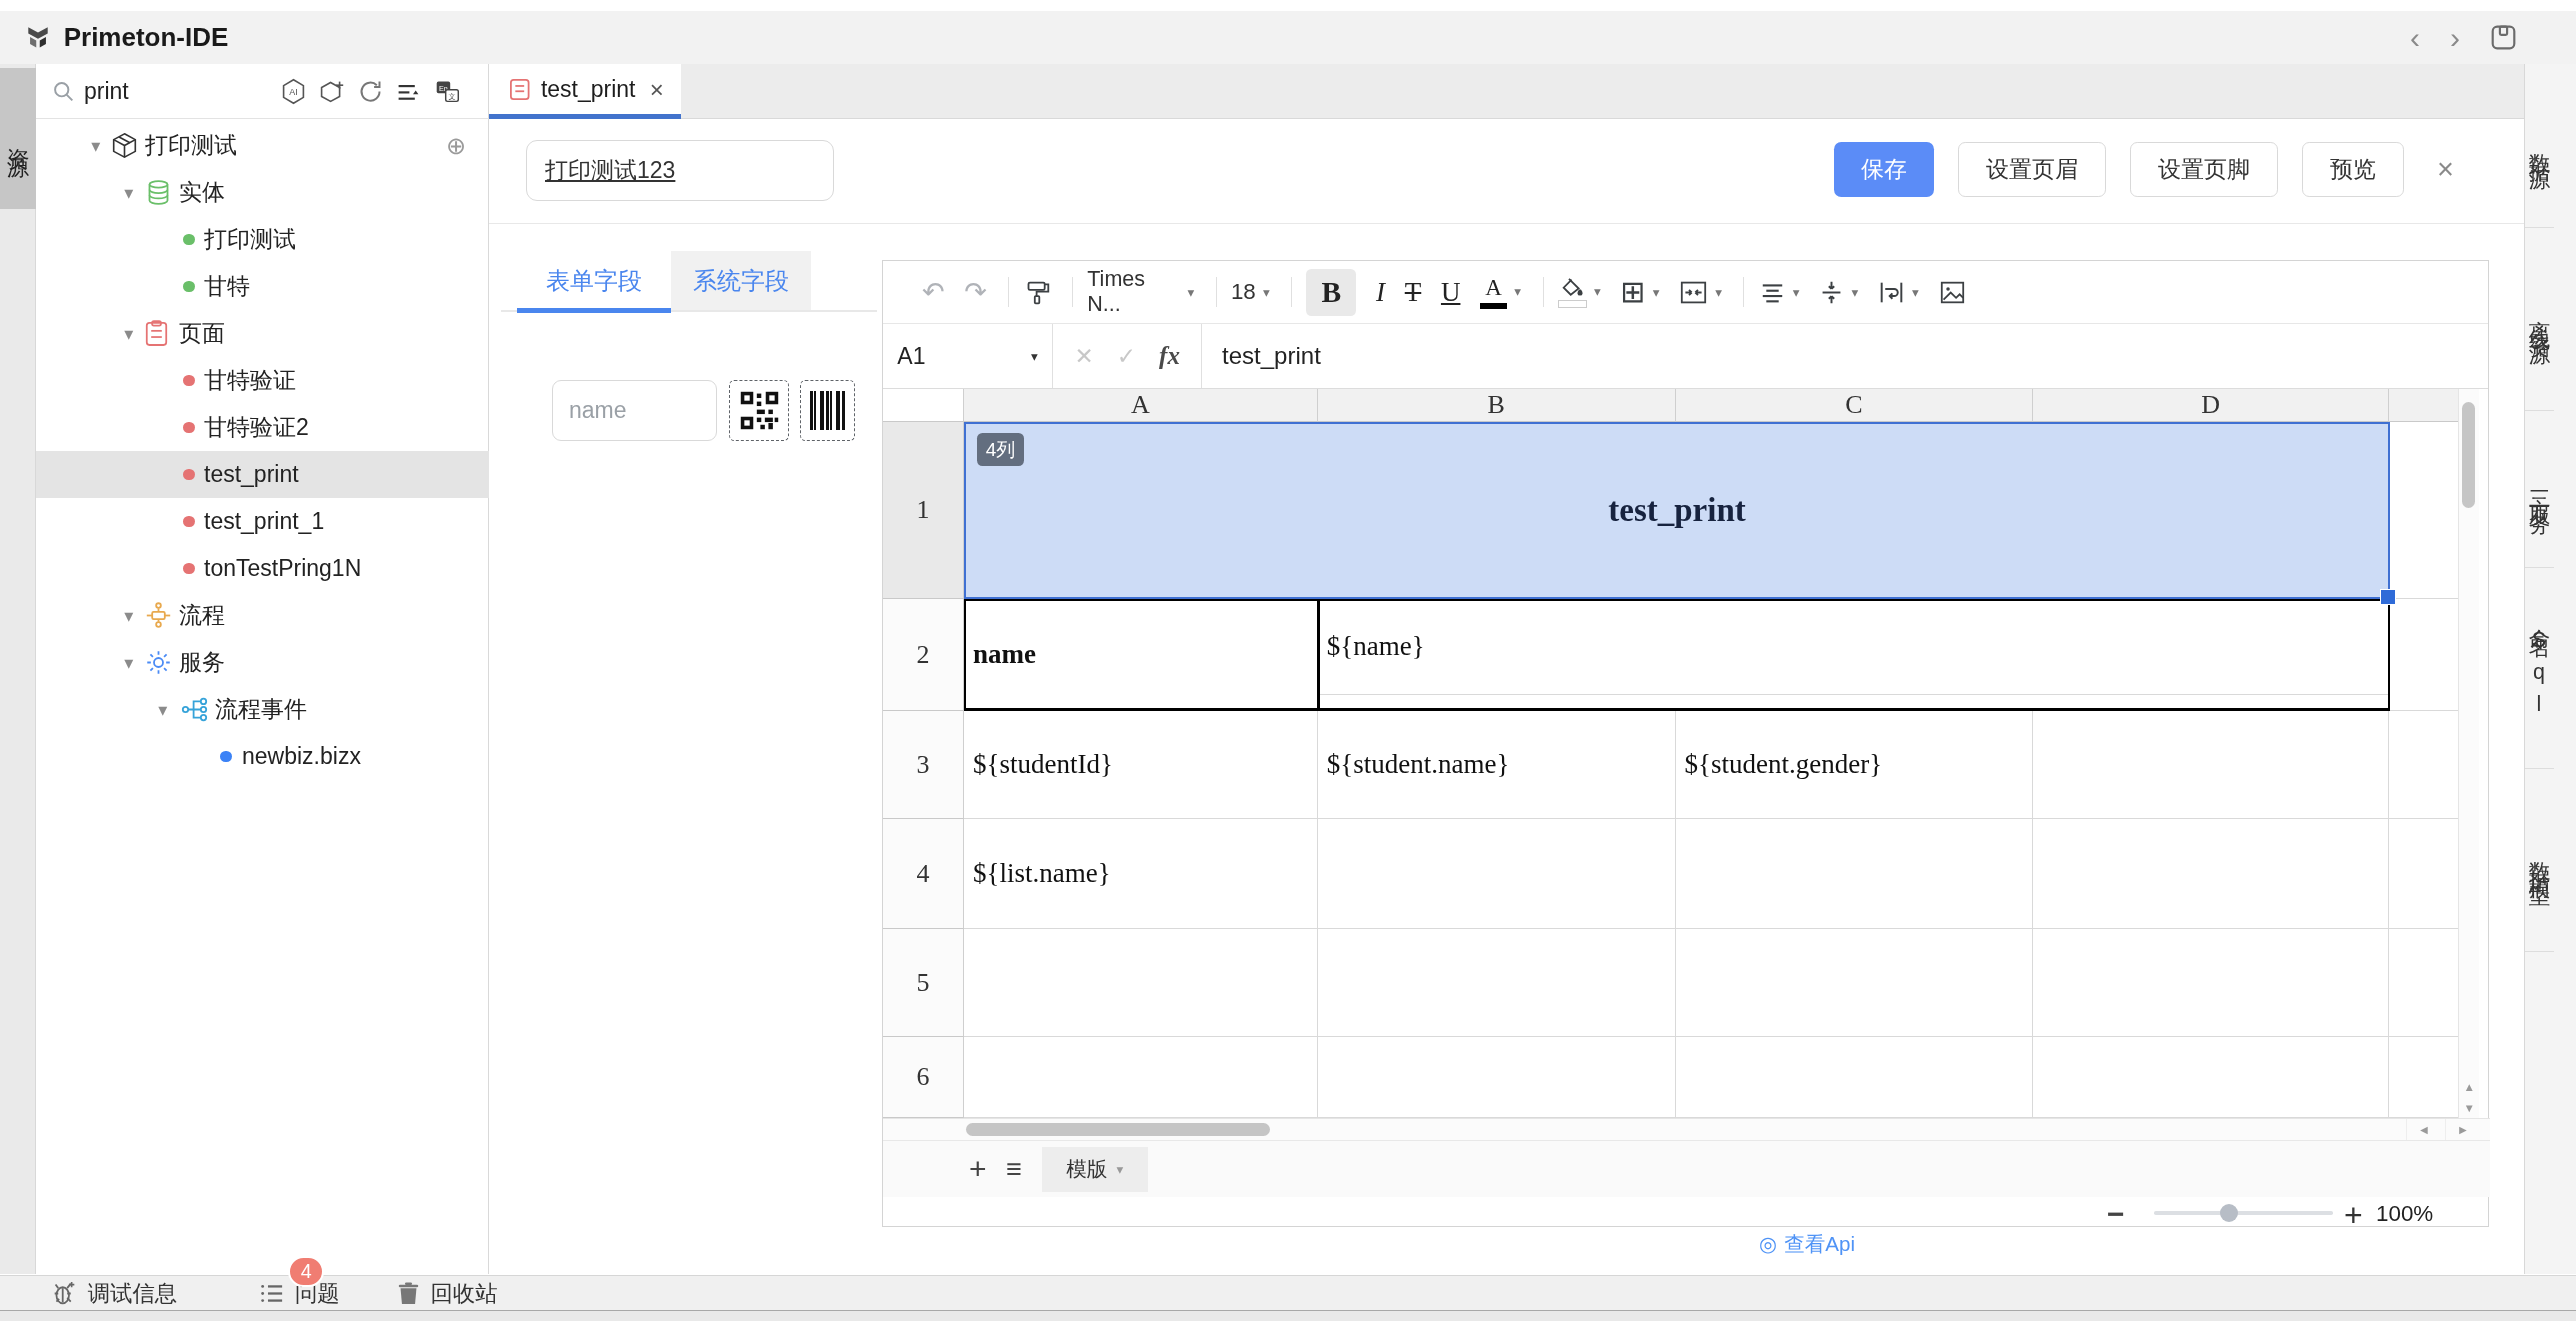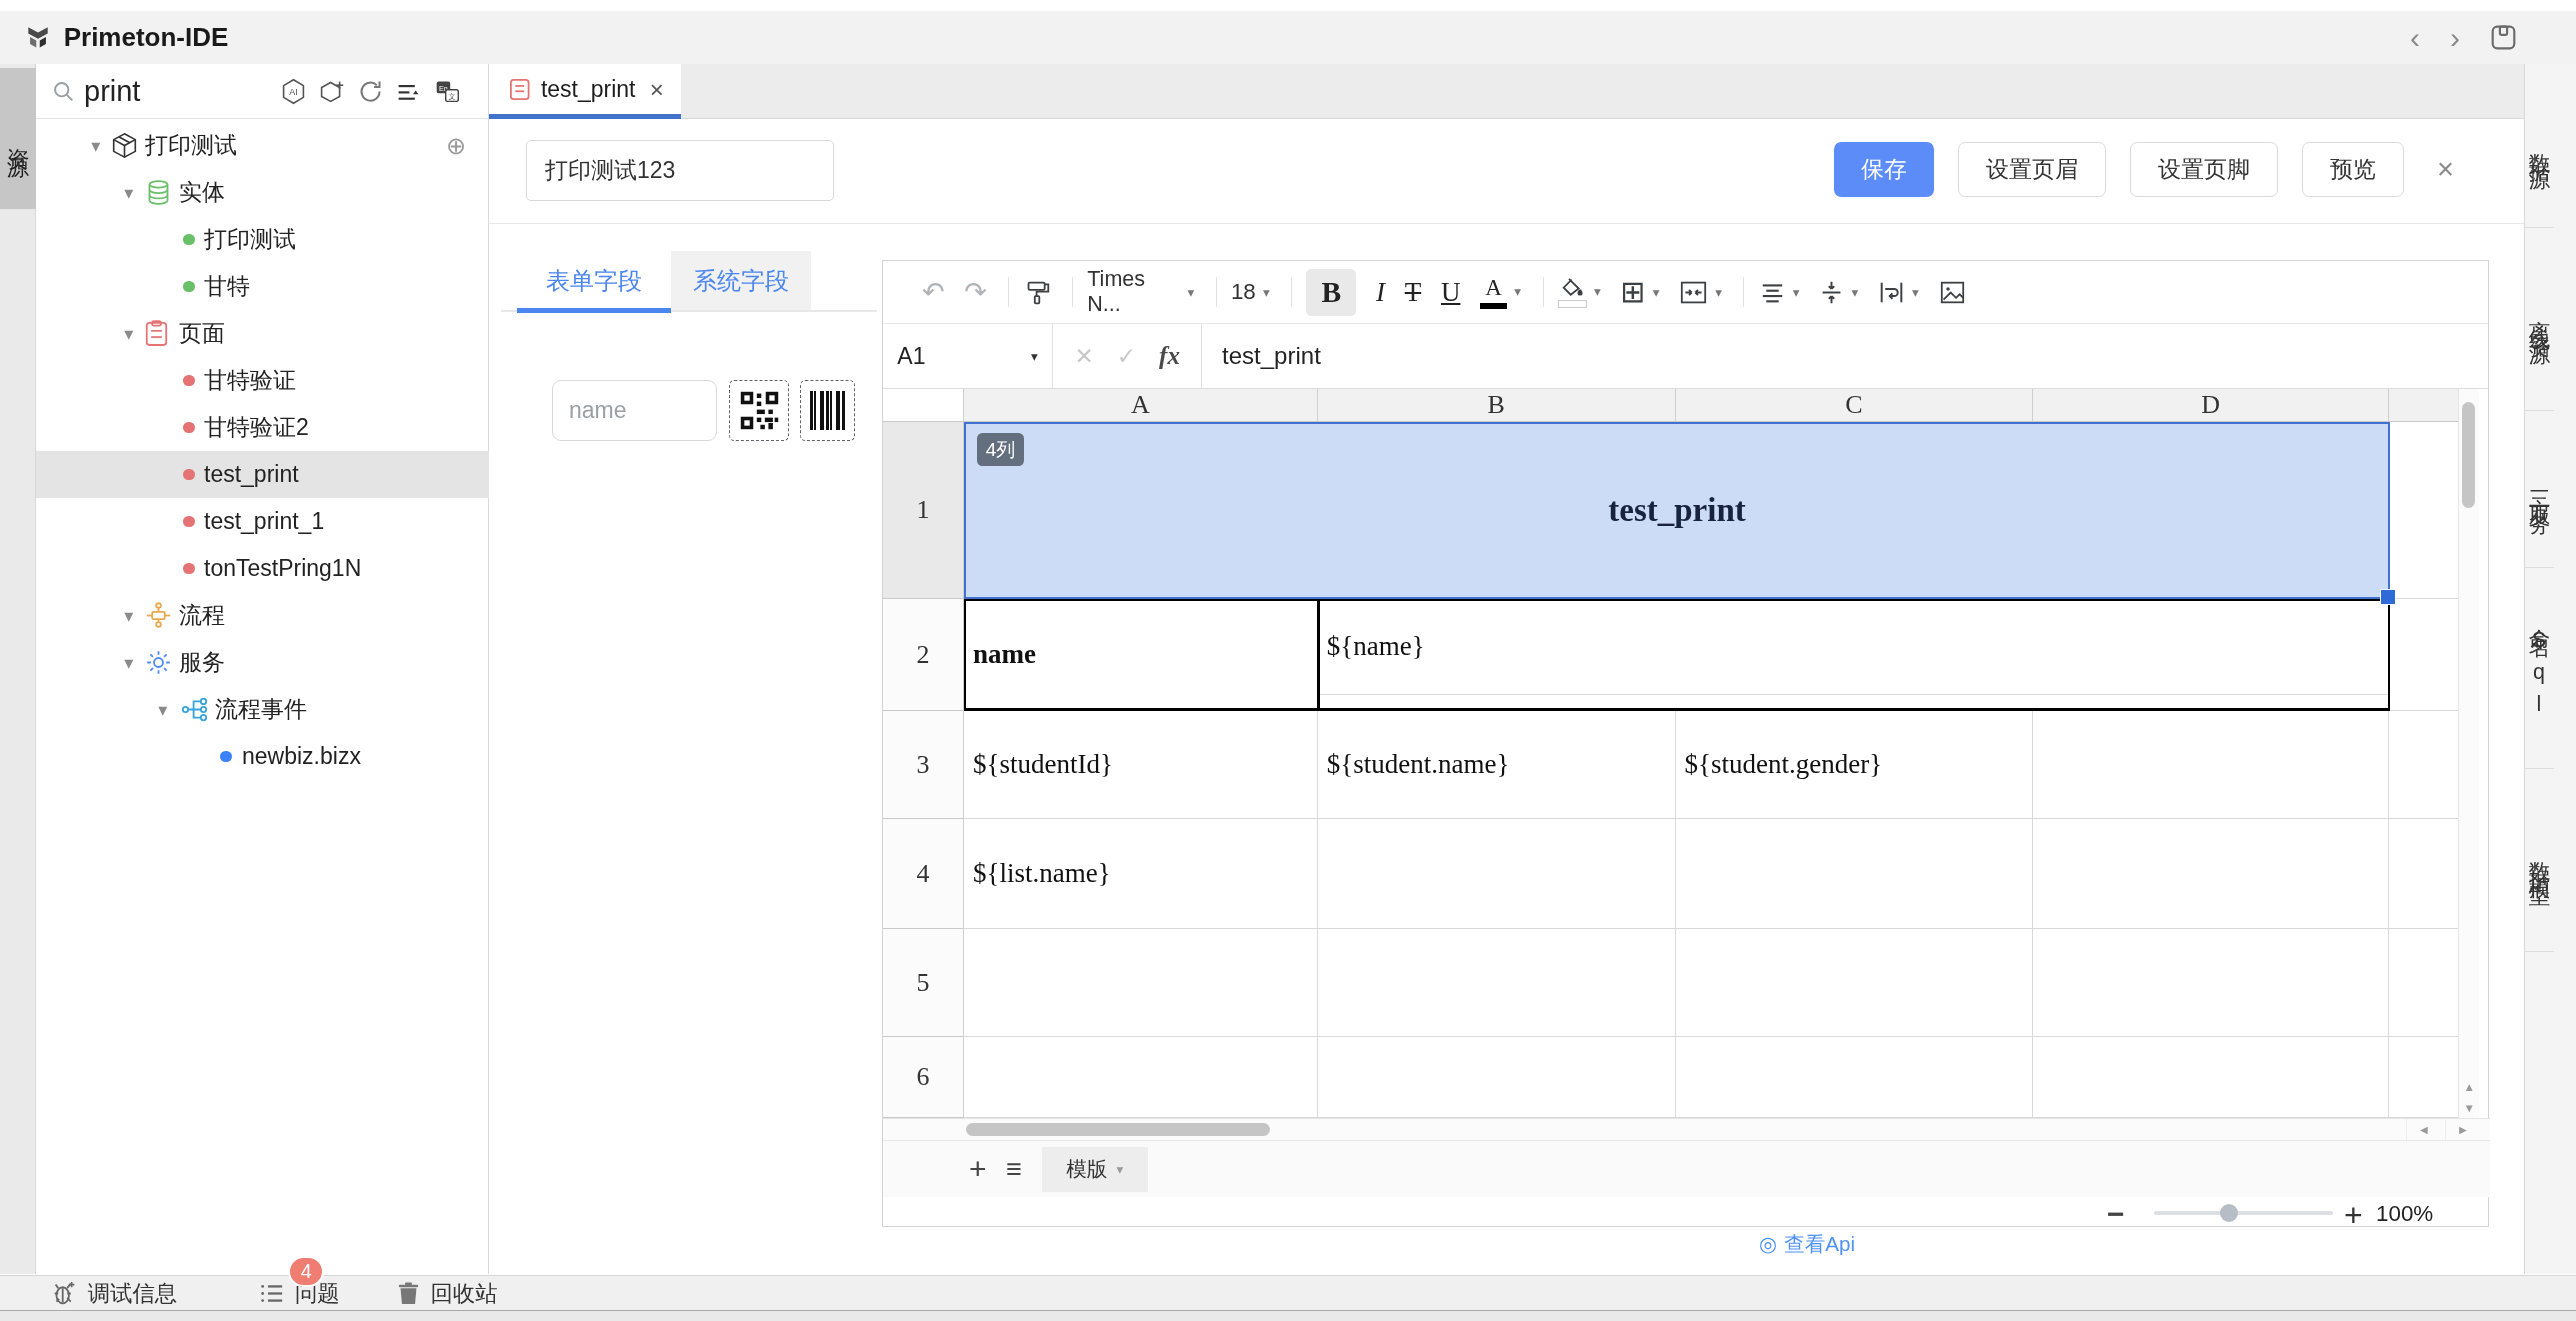--- a/index.html
+++ b/index.html
@@ -19,37 +19,37 @@
   .nav-glyph{font-size:30px;line-height:1;color:#8a8a8a;}
 
   
   .left-strip{left:0;top:64px;width:36px;height:1210px;background:#eaeaea;border-right:0.9px solid #d8d8d8;}
   .resource-tab{left:0;top:68px;width:36px;height:141px;background:#c6c6c6;display:flex;align-items:center;justify-content:center;
     writing-mode:vertical-rl;text-orientation:upright;font-size:22.4px;color:#222;letter-spacing:9px;}
 
   
   .explorer{left:36px;top:64px;width:453px;height:1210px;background:#fff;border-right:0.9px solid #d9d9d9;}
   .search-row{left:36px;top:64px;width:453px;height:55px;border-bottom:0.9px solid #e3e3e3;display:flex;align-items:center;}
-  .search-text{font-size:29px;color:#222;margin-left:9px;}
+  .search-text{font-size:23px;color:#222;margin-left:9px;}
   .search-icons{position:absolute;right:28px;display:flex;gap:11.6px;align-items:flex-end;color:#555;}
   .tree{left:36px;top:122px;width:453px;}
   .tree-row{position:relative;height:47px;display:flex;align-items:center;font-size:23px;color:#222;}
   .tree-row.selected{background:#e4e4e4;}
   .caret{color:#8b8b8b;font-size:18px;width:21.5px;text-align:center;flex:0 0 auto;}
   .dot{width:11.6px;height:11.6px;border-radius:50%;flex:0 0 auto;}
   .crosshair{position:absolute;right:23px;color:#9a9a9a;font-size:24px;}
 
   
   .tabbar{left:489px;top:64px;width:2035px;height:55px;background:#ececec;border-bottom:0.9px solid #d9d9d9;}
   .tab{position:absolute;left:0;top:0;width:192px;height:51px;background:#fff;display:flex;align-items:center;gap:10.7px;padding-left:19.7px;box-sizing:border-box;}
   .tab-label{font-size:23px;color:#1d1d1d;}
   .tab-close{font-size:24px;color:#555;margin-left:3.6px;}
   .tab-underline{position:absolute;left:0;top:50px;width:192px;height:4.5px;background:#4273cc;}
   .editor-header{left:489px;top:119px;width:2035px;height:105px;background:#fff;border-bottom:0.9px solid #e8e8e8;}
-  .tpl-input{position:absolute;left:37px;top:20.6px;width:288px;height:59px;border:0.9px solid #d9d9d9;border-radius:5px;display:flex;align-items:center;padding-left:18px;font-size:23px;color:#333;background:#fff;}
+  .tpl-input{position:absolute;left:37px;top:20.6px;width:288px;height:59px;border:0.9px solid #d9d9d9;border-radius:11px;display:flex;align-items:center;padding-left:18px;font-size:23px;color:#333;background:#fff;text-decoration:underline;}
   .hdr-buttons{position:absolute;right:70px;top:23px;display:flex;gap:24px;align-items:center;}
   .btn{height:55px;border-radius:7.2px;display:flex;align-items:center;justify-content:center;font-size:23px;box-sizing:border-box;}
   .btn.primary{background:#5b8cf7;color:#fff;width:100px;border:none;}
   .btn.ghost{background:#fff;color:#333;border:0.9px solid #d9d9d9;padding:0 27px;}
   .hdr-close{font-size:29px;color:#8a8a8a;margin-left:9px;}
 
   
   .field-tabs-line{left:501px;top:310px;width:376px;height:1.8px;background:#e8e8e8;}
   .field-tab{display:flex;align-items:center;justify-content:center;font-size:24px;color:#4a86ee;}
   .field-tab.form{left:517px;top:251px;width:154px;height:59px;background:#fff;}

